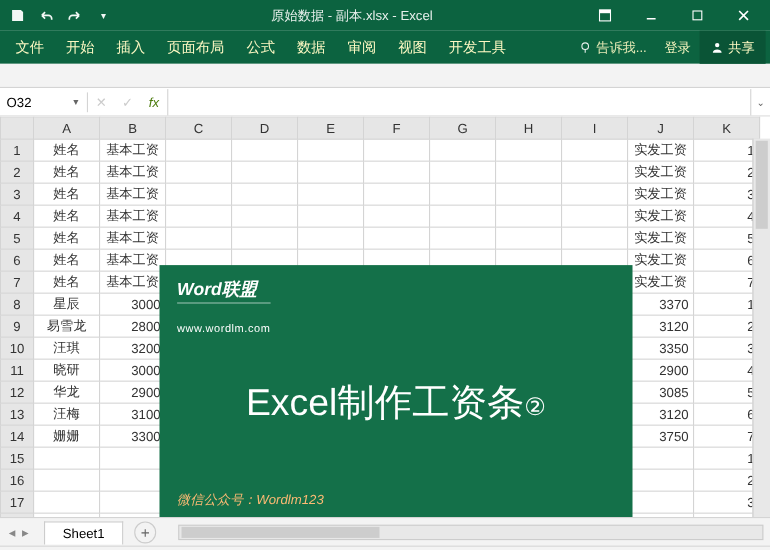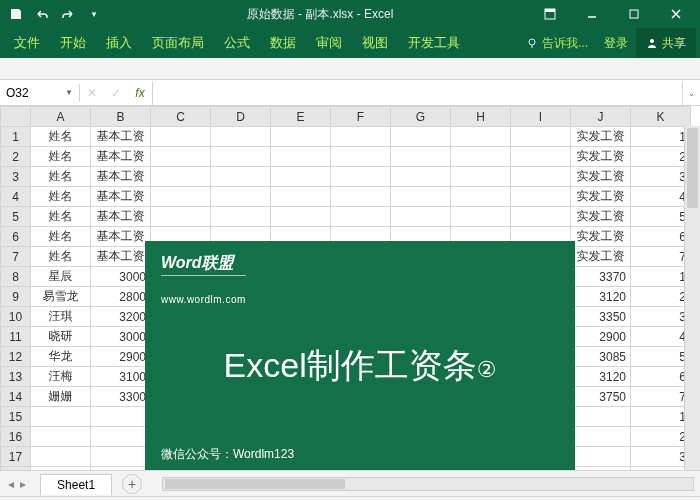--- a/index.html
+++ b/index.html
@@ -3,21 +3,21 @@
 <meta charset="utf-8">
 <style>
 * { margin: 0; padding: 0; box-sizing: border-box; font-family: "Microsoft YaHei", sans-serif; }
 body { background: #fff; width: 700px; height: 500px; overflow: hidden; position: relative; }
 .titlebar { background: #0c6340; height: 28px; display: flex; align-items: center; color: #fff; font-size: 12px; }
 .qat { display: flex; gap: 10px; padding: 0 8px; }
 .qat-icon { width: 16px; height: 16px; display: flex; align-items: center; justify-content: center; opacity: 0.95; }
 .title-text { flex: 1; text-align: center; font-size: 12px; color: #e8f0ec; }
 .win-controls { display: flex; gap: 2px; padding-right: 4px; }
 .win-btn { width: 40px; height: 28px; display: flex; align-items: center; justify-content: center; }
-.ribbon-tabs { background: #0c6340; height: 30px; display: flex; align-items: center; color: #bef264; font-size: 13px; padding: 0 4px; gap: 0; }
+.ribbon-tabs { background: #0c6340; height: 30px; display: flex; align-items: center; color: #fef9c3; font-size: 13px; padding: 0 4px; gap: 0; }
 .tab { padding: 0 10px; height: 30px; display: flex; align-items: center; cursor: pointer; }
 .tell-me { margin-left: auto; display: flex; align-items: center; gap: 4px; font-size: 12px; opacity: 0.9; padding: 0 8px; }
 .account { padding: 0 8px; font-size: 12px; }
 .share { background: #0a5436; padding: 0 10px; height: 30px; display: flex; align-items: center; font-size: 12px; gap: 4px; }
 .ribbon-body { background: #f3f3f3; height: 22px; border-bottom: 1px solid #d4d4d4; }
 .formula-bar { height: 26px; display: flex; align-items: center; border-bottom: 1px solid #d4d4d4; background: #fff; }
 .name-box { width: 80px; border-right: 1px solid #d4d4d4; padding: 2px 6px; font-size: 12px; display: flex; align-items: center; justify-content: space-between; }
 .name-box-dd { font-size: 8px; color: #666; }
 .fx-btns { display: flex; border-right: 1px solid #d4d4d4; }
 .fx-btn { width: 24px; height: 24px; display: flex; align-items: center; justify-content: center; font-size: 12px; color: #4d7c0f; }
@@ -29,21 +29,21 @@
 .grid .corner { background: #e6e6e6; width: 30px; }
 .grid .colhdr { background: #e6e6e6; font-weight: normal; width: 60px; }
 .grid .rowhdr { background: #e6e6e6; font-weight: normal; width: 30px; text-align: center; }
 .grid td { text-align: right; }
 .grid td.txt { text-align: center; }
 .overlay { position: absolute; left: 145px; top: 135px; width: 430px; height: 250px; background: #147049; color: #fff; display: flex; flex-direction: row; align-items: center; justify-content: center; }
 .overlay-logo { position: absolute; top: 12px; left: 16px; font-size: 16px; font-weight: bold; font-style: italic; }
 .overlay-logo-sub { position: absolute; top: 34px; left: 16px; font-size: 10px; letter-spacing: 0.5px; border-top: 1px solid rgba(255,255,255,0.6); padding-top: 18px; }
 .overlay-title { font-size: 34px; font-weight: 300; }
 .overlay-num { font-size: 22px; margin-top: 8px; }
-.overlay-footer { position: absolute; bottom: 28px; left: 16px; font-size: 12px; color: #ffffff; }
+.overlay-footer { position: absolute; bottom: 28px; left: 16px; font-size: 12px; color: #fdba74; font-style: italic; }
 .sheet-tabs { height: 26px; background: #f3f3f3; border-top: 1px solid #d4d4d4; display: flex; align-items: center; font-size: 12px; }
 .tab-nav { display: flex; padding: 0 8px; gap: 6px; color: #888; }
 .sheet-tab { background: #fff; border: 1px solid #ccc; border-bottom: none; padding: 3px 16px; margin-left: 6px; position: relative; top: 1px; }
 .add-sheet { width: 20px; height: 20px; border: 1px solid #ccc; border-radius: 50%; display: flex; align-items: center; justify-content: center; margin-left: 10px; color: #666; font-size: 14px; }
 .scroll-h { flex: 1; margin-left: 20px; margin-right: 6px; height: 14px; background: #e8e8e8; border: 1px solid #ccc; position: relative; }
 .scroll-thumb { position: absolute; left: 2px; top: 1px; width: 180px; height: 10px; background: #cdcdcd; }
 .statusbar { height: 24px; background: #f3f3f3; border-top: 1px solid #d4d4d4; display: flex; align-items: center; font-size: 12px; padding: 0 8px; color: #444; }
 .status-right { margin-left: auto; display: flex; align-items: center; gap: 10px; }
 .view-btns { display: flex; gap: 2px; }
 .view-btn { width: 22px; height: 18px; border: 1px solid #ccc; background: #fff; display: flex; align-items: center; justify-content: center; }

